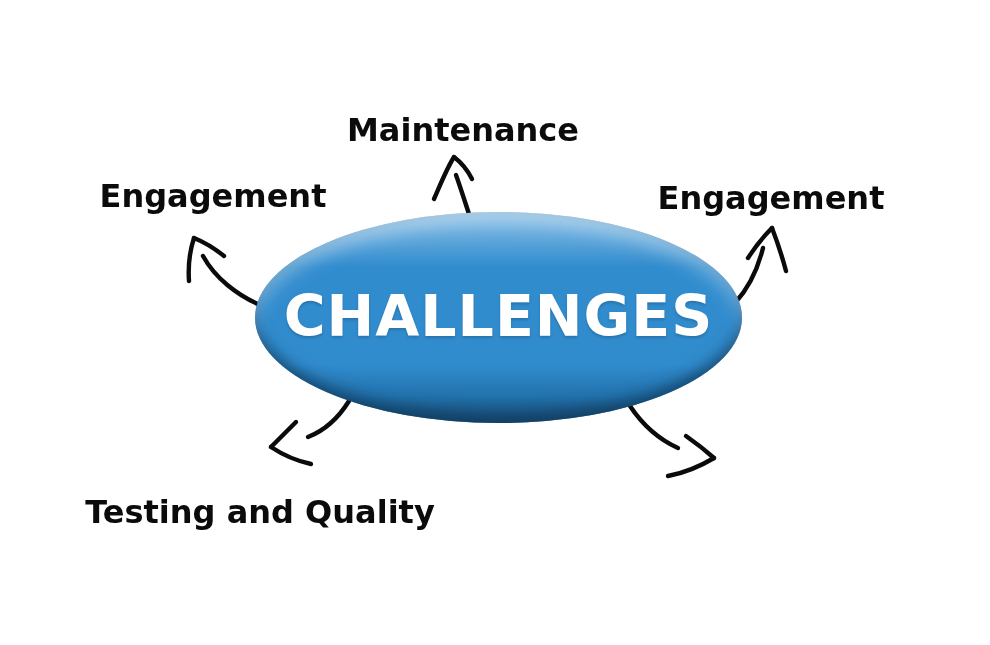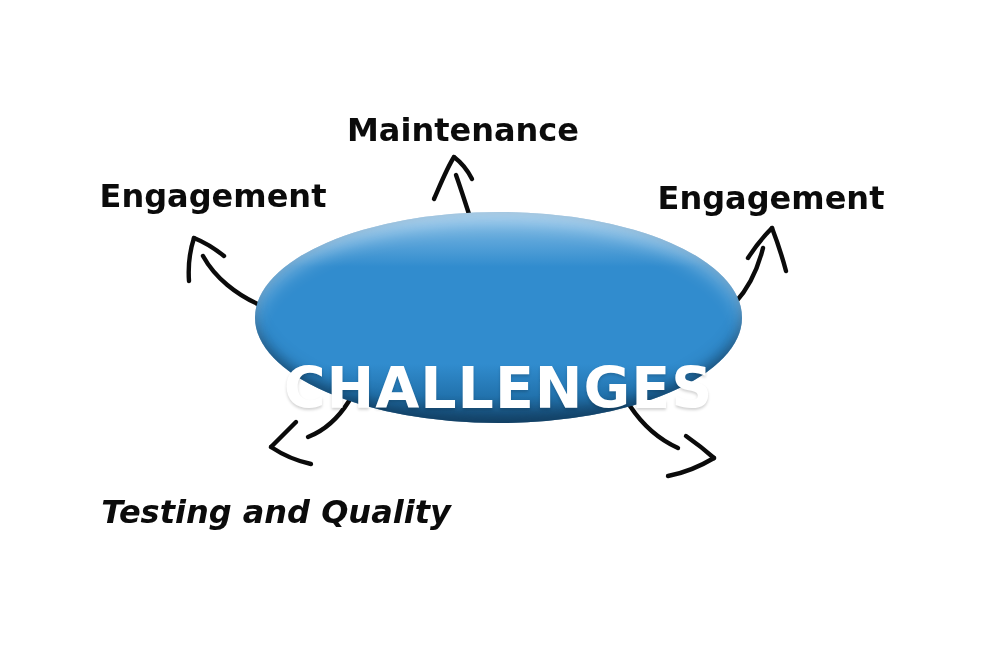--- a/index.html
+++ b/index.html
@@ -43,21 +43,21 @@
       var(--ellipse-fill, #318cce) 26%,
       var(--ellipse-fill, #318cce) 72%,
       var(--ellipse-fill-deep, #2273ae) 87%,
       var(--ellipse-shadow-rim, #17486f) 100%
     );
     box-shadow:
       inset 0 14px 20px -6px rgba(255, 255, 255, 0.45),
       inset 0 -12px 16px -6px rgba(18, 62, 97, 0.85),
       inset 0 0 10px rgba(20, 70, 110, 0.35);
     display: flex;
-    align-items: flex-end;
+    align-items: center;
     justify-content: center;
   }
   .center-label {
     color: var(--center-text, #ffffff);
     font-size: 57px;
     font-weight: bold;
     letter-spacing: 1px;
     text-shadow: 0 2px 3px rgba(0, 0, 0, 0.18);
     white-space: nowrap;
     transform: translateY(-2px);
@@ -67,21 +67,21 @@
     transform: translate(-50%, -50%);
     color: var(--label-text, #0b0b0b);
     font-size: 32px;
     font-weight: bold;
     white-space: nowrap;
     letter-spacing: 0px;
   }
   .node-label.maintenance  { left: 463px; top: 130px; }
   .node-label.performance  { left: 213px; top: 196px; }
   .node-label.engagement   { left: 771px; top: 198px; }
-  .node-label.testing      { left: 276px; top: 512px; font-style: italic; }
+  .node-label.testing      { left: 260px; top: 512px; }
   .node-label.ai           { left: 766px; top: 513px; }
 </style>
 </head>
 <body>
 
 <div class="canvas">
 
   <svg class="arrows-layer" viewBox="0 0 990 645" aria-hidden="true">
     <g>
       <path class="arrow-path" d="M 469,214 C 465,202 461,189 456,175"></path>

